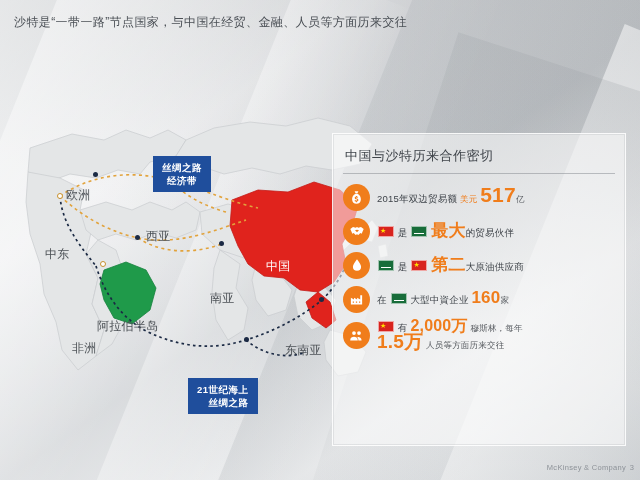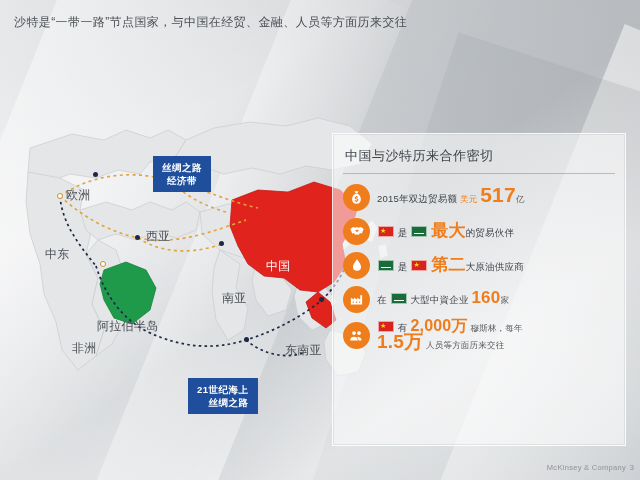--- a/index.html
+++ b/index.html
@@ -160,21 +160,21 @@
     <div class="node" style="left:135px; top:157px;"></div>
     <div class="node ring" style="left:100px; top:183px;"></div>
     <div class="node" style="left:219px; top:163px;"></div>
     <div class="node" style="left:244px; top:259px;"></div>
     <div class="node" style="left:319px; top:219px;"></div>
 
     <div class="maplabel" style="left:66px;  top:109px;">欧洲</div>
     <div class="maplabel" style="left:160px; top:92px;">中亚</div>
     <div class="maplabel" style="left:146px; top:150px;text-align:right;">西亚</div>
     <div class="maplabel" style="left:45px;  top:168px;">中东</div>
-    <div class="maplabel" style="left:222px; top:212px;">南亚</div>
+    <div class="maplabel" style="left:210px; top:212px;">南亚</div>
     <div class="maplabel white" style="left:266px; top:180px;">中国</div>
     <div class="maplabel" style="left:77px;  top:240px;margin-left:20px;">阿拉伯半岛</div>
     <div class="maplabel" style="left:285px; top:264px;">东南亚</div>
     <div class="maplabel" style="left:72px;  top:262px;">非洲</div>
 
     <div class="callout" style="left:153px; top:78px;">
       <div>丝绸之路</div>
       <div>经济带</div>
     </div>
     <div class="callout" style="left:188px; top:300px;text-align:right;">

